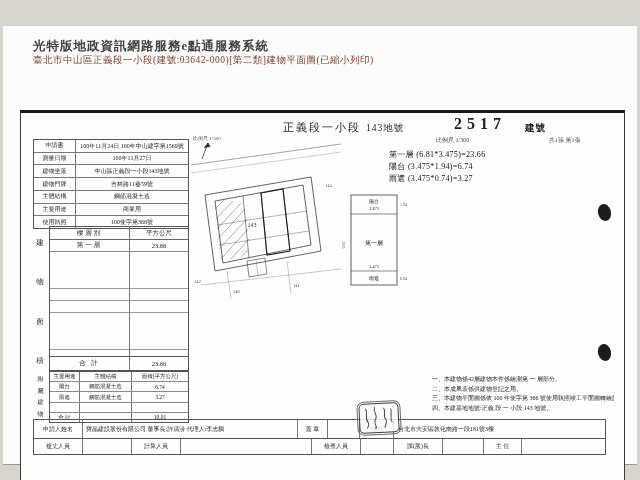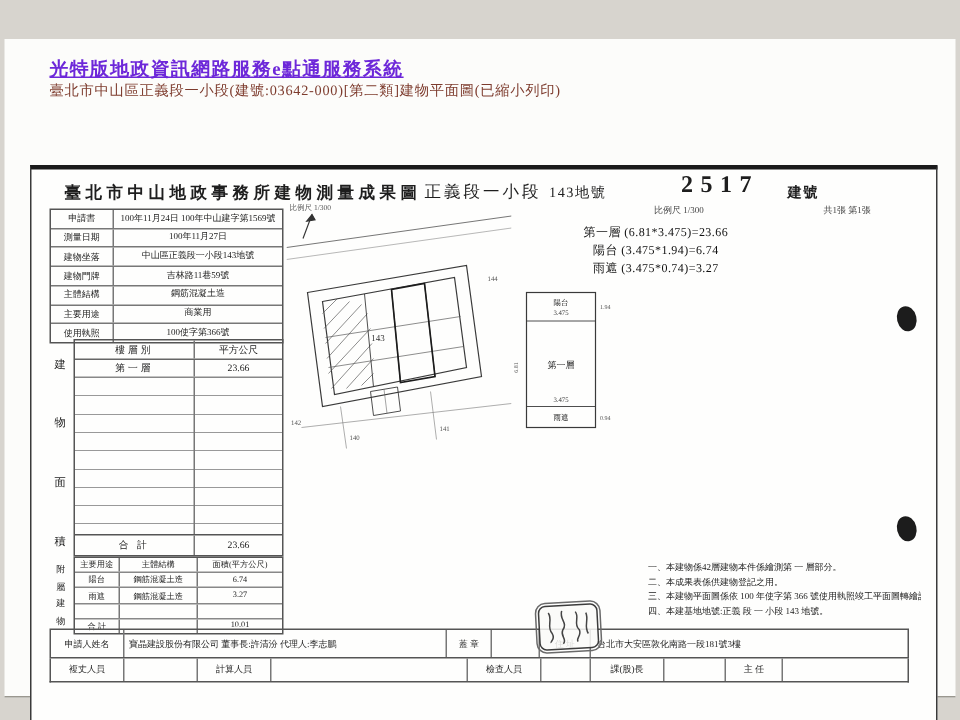--- a/index.html
+++ b/index.html
@@ -9,21 +9,21 @@
     font-family:"Liberation Serif","DejaVu Serif",serif;
     color:#1e1e1e;
   }
   .content{
     position:absolute;left:3px;top:26px;width:634px;height:438px;
     background:#fcfcfa;border-bottom:1px solid #9a978f;
   }
   
   .sys-title{
     position:absolute;left:30px;top:12px;font-size:12.5px;font-weight:bold;
-    color:#6d28d9;letter-spacing:1px;text-decoration:underline;
+    color:#404040;letter-spacing:1px;
   }
   .query-date{
     position:absolute;right:14px;top:20px;font-size:9px;color:#7d3b2d;
   }
   .sys-subtitle{
     position:absolute;left:30px;top:28px;font-size:9.5px;color:#7d3b2d;letter-spacing:.5px;
   }
   
   .page{
     position:absolute;left:17px;top:84px;width:605px;height:371px;
@@ -87,21 +87,21 @@
   .ax-row:last-child{border-bottom:none;}
   .ax-c1{width:30px;border-right:1px solid #777;display:flex;align-items:center;justify-content:center;}
   .ax-c2{width:52px;border-right:1px solid #777;display:flex;align-items:center;justify-content:center;}
   .ax-c3{flex:1;display:flex;align-items:center;justify-content:center;}
 
   
   .notes{position:absolute;left:411px;top:262px;width:182px;font-size:6px;line-height:9.5px;color:#222;}
   .notes div{white-space:nowrap;overflow:hidden;}
 
   
-  .calc{position:absolute;left:368px;top:36px;font-size:8px;line-height:12px;letter-spacing:.3px;color:#111;text-align:center;}
+  .calc{position:absolute;left:368px;top:36px;font-size:8px;line-height:12px;letter-spacing:.3px;color:#111;}
 
   
   .plan-svg{position:absolute;left:170px;top:20px;}
   .schem-svg{position:absolute;left:316px;top:76px;}
 
   
   .seal{
     position:absolute;left:338px;top:290px;width:40px;height:30px;
     border:1.5px solid #3c3c3c;border-radius:5px;
     outline:1px solid #6a6a6a;outline-offset:1px;
@@ -130,21 +130,20 @@
 </head>
 <body>
 
 <div class="content">
 
   <div class="sys-title">光特版地政資訊網路服務e點通服務系統</div>
   <div class="sys-subtitle">臺北市中山區正義段一小段(建號:03642-000)[第二類]建物平面圖(已縮小列印)</div>
 
   <div class="page">
 
-    <div class="doc-title">臺北市中山地政事務所建物測量成果圖</div>
     <div class="doc-section">正義段一小段</div>
     <div class="doc-landno">143地號</div>
     <div class="doc-bno">2517</div>
     <div class="doc-bno-label">建號</div>
     <div class="doc-scale">比例尺 1/300</div>
     <div class="doc-sheet">共1張 第1張</div>
 
     <div class="info-table">
       <div class="info-row">
         <div class="info-label">申請書</div>

